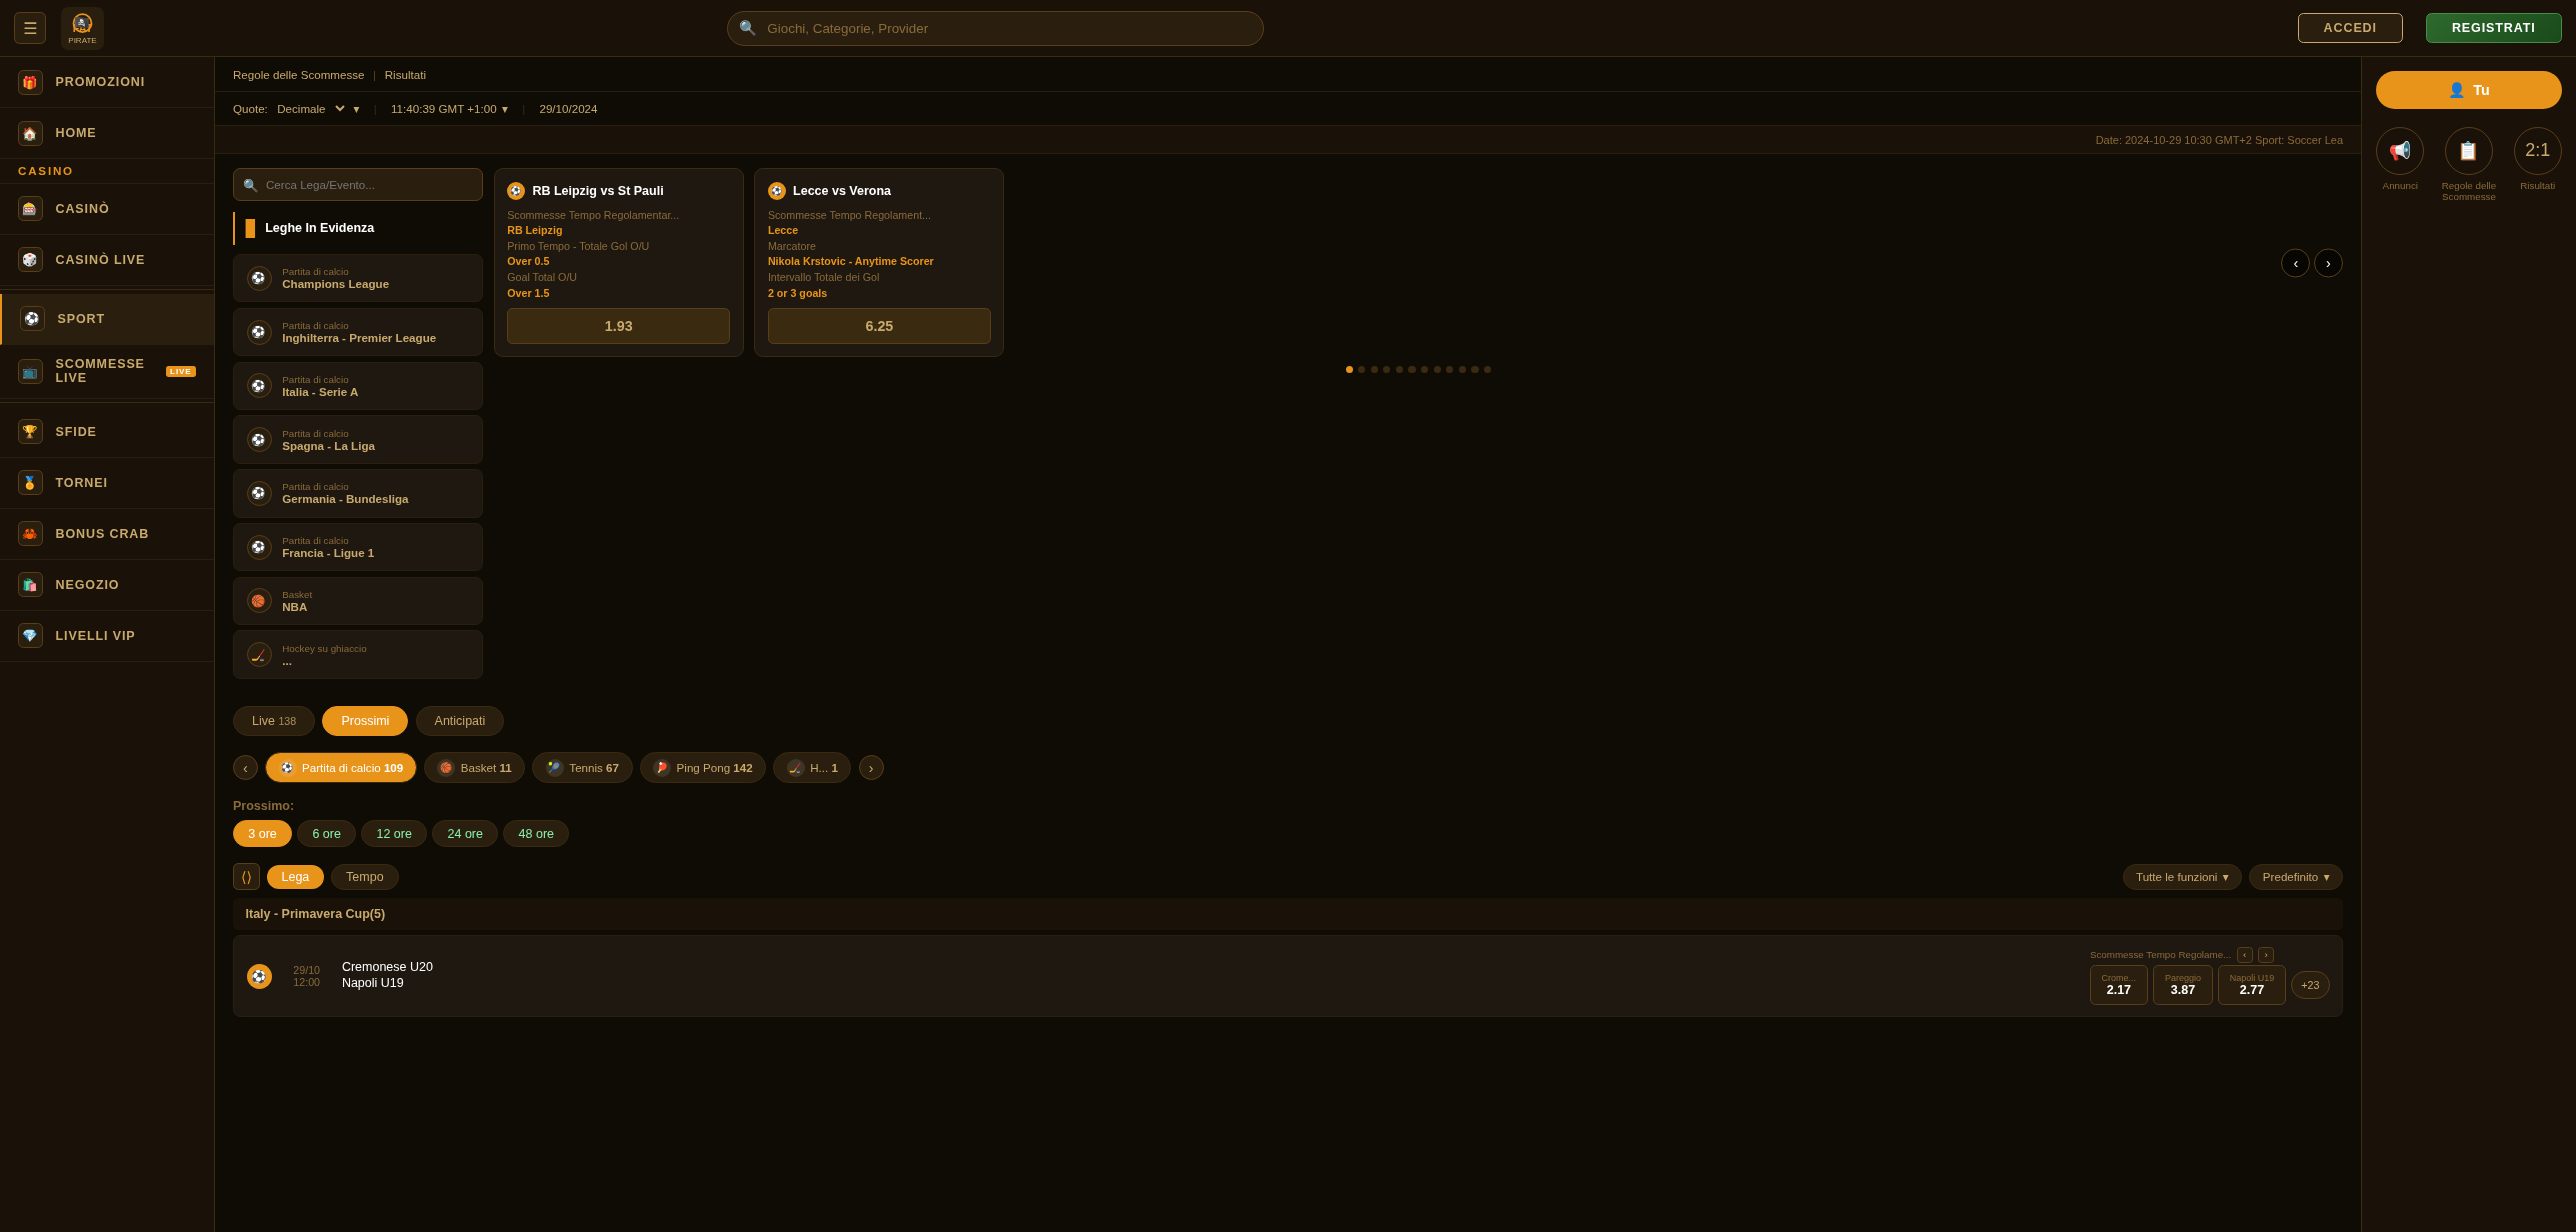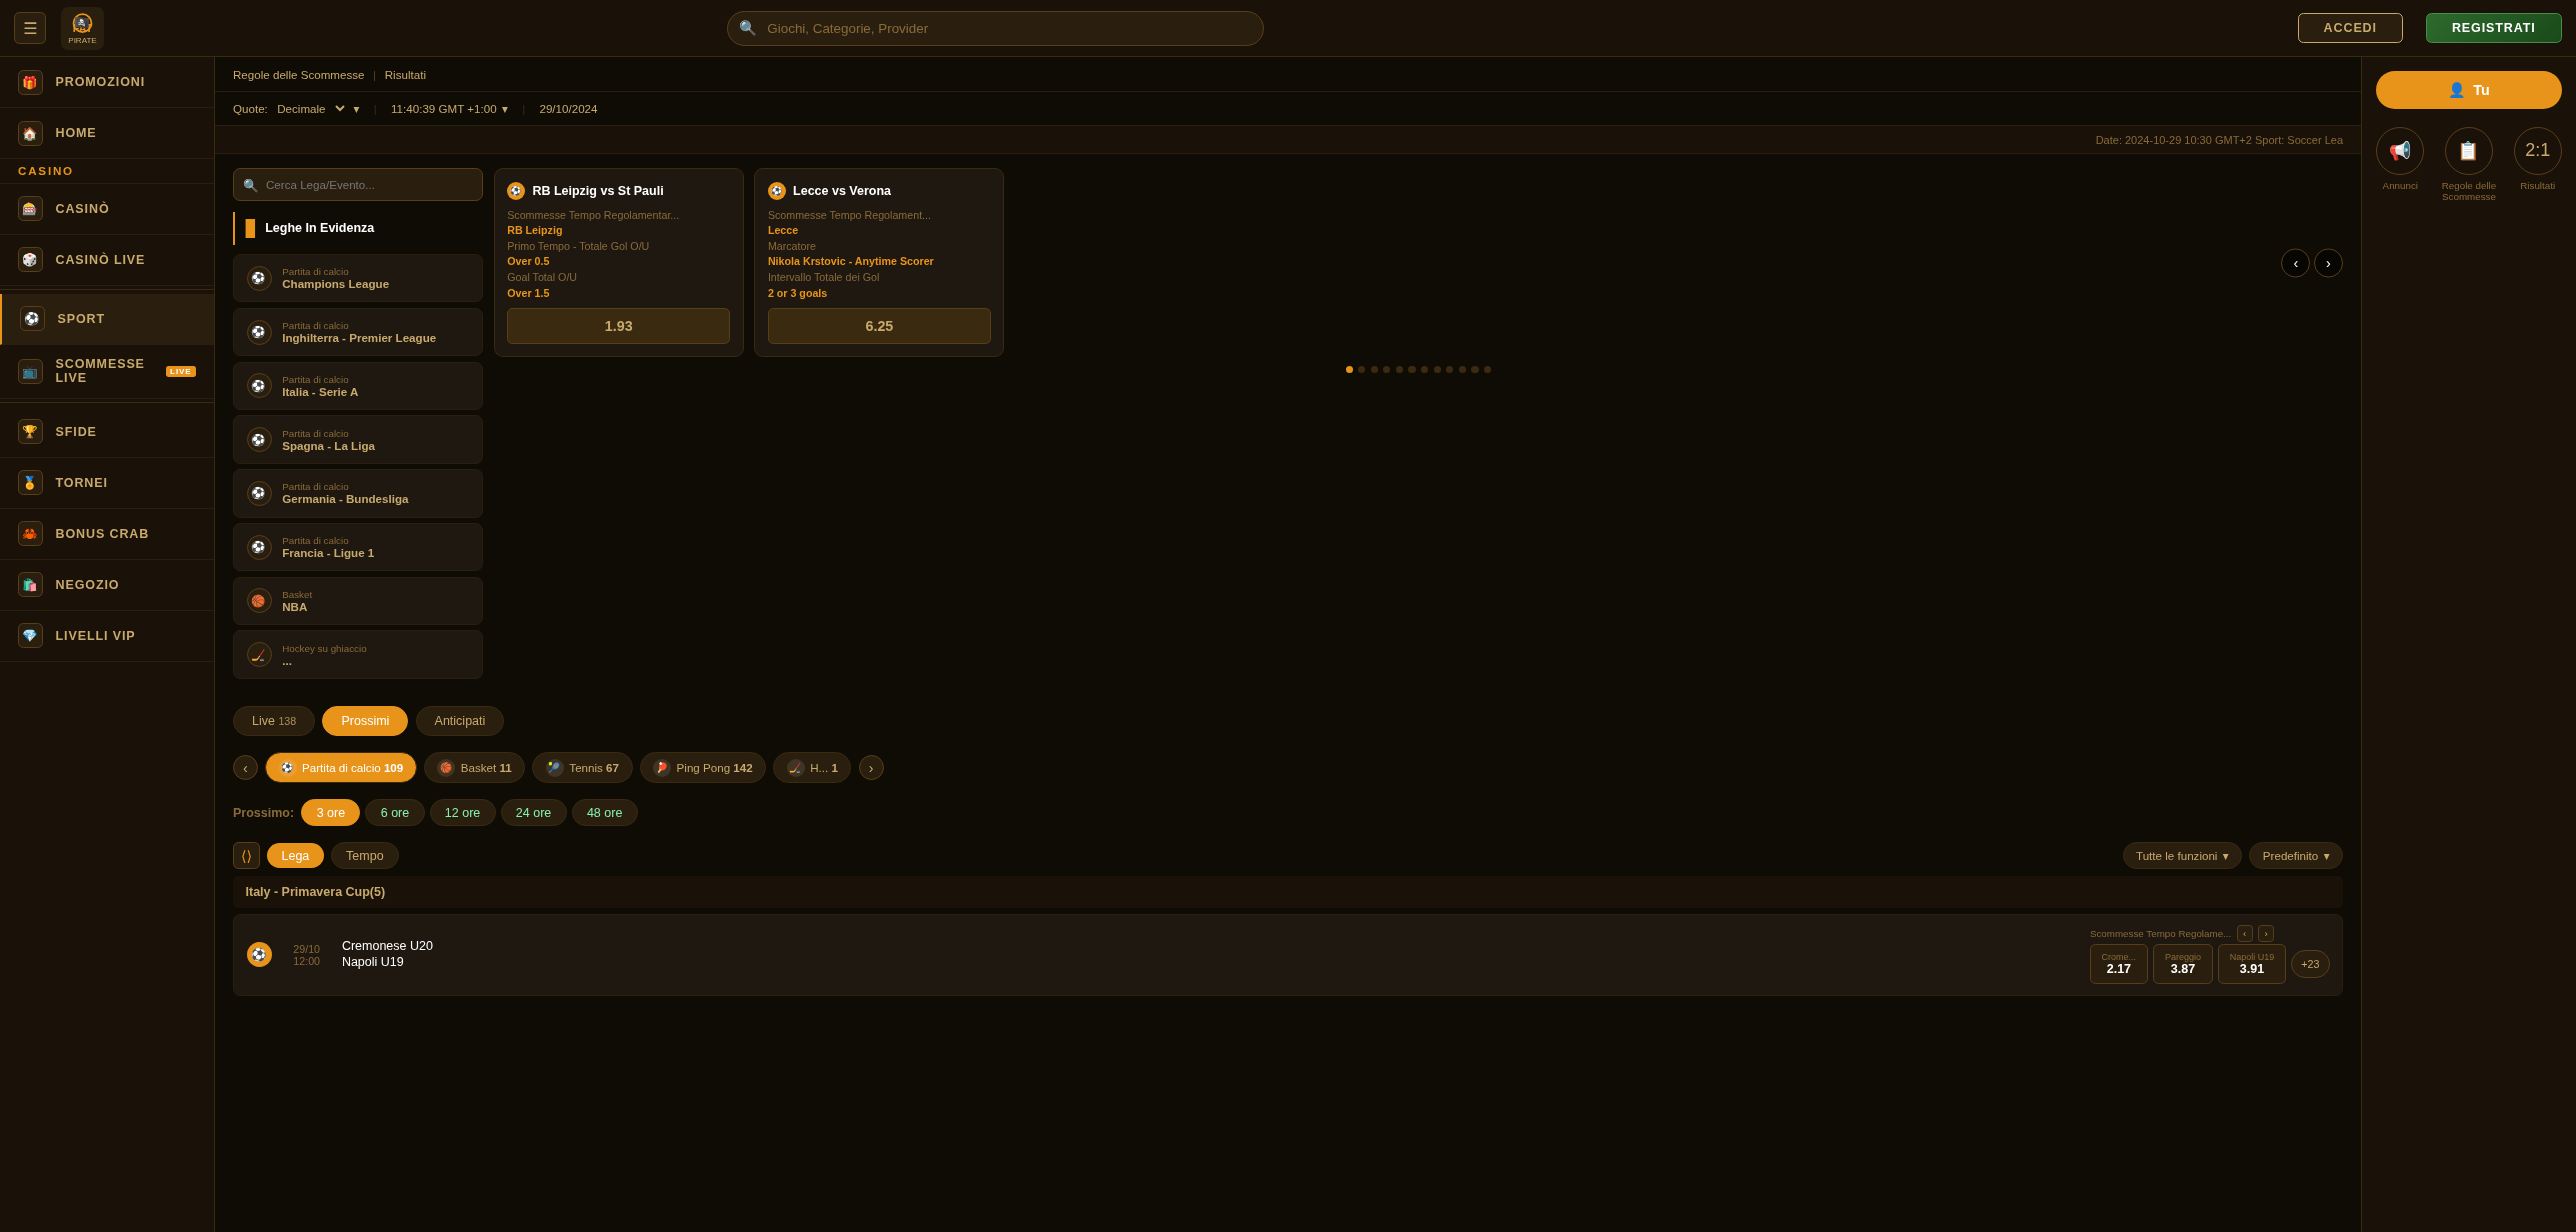--- a/index.html
+++ b/index.html
@@ -351,24 +351,25 @@
       align-items: center;
       justify-content: center;
       cursor: pointer;
       color: #c8a96e;
       flex-shrink: 0;
     }
 
     
     .time-filters {
       display: flex;
-      align-items: center;
+      align-items: flex-start;
       gap: 7.2px;
       padding: 9px 18px;
       background: #0f0c06;
+      flex-direction: column;
     }
     .time-label {
       color: #8a6a3a;
       font-size: 12.5px;
       font-weight: bold;
     }
     .time-btn {
       padding: 5.4px 14.3px;
       border-radius: 14.3px;
       font-size: 12.5px;
@@ -911,21 +912,21 @@
         <div class="o-val">2.17</div>
       </div>
 
       <div class="odds-btn">
         <div class="o-label">Pareggio</div>
         <div class="o-val">3.87</div>
       </div>
 
       <div class="odds-btn">
         <div class="o-label">Napoli U19</div>
-        <div class="o-val">3.91</div>
+        <div class="o-val">2.77</div>
       </div>
 
           <div class="more-markets">+23</div>
         </div>
       </div>
     </div>
         </div>
     </div>
 
   </main>

